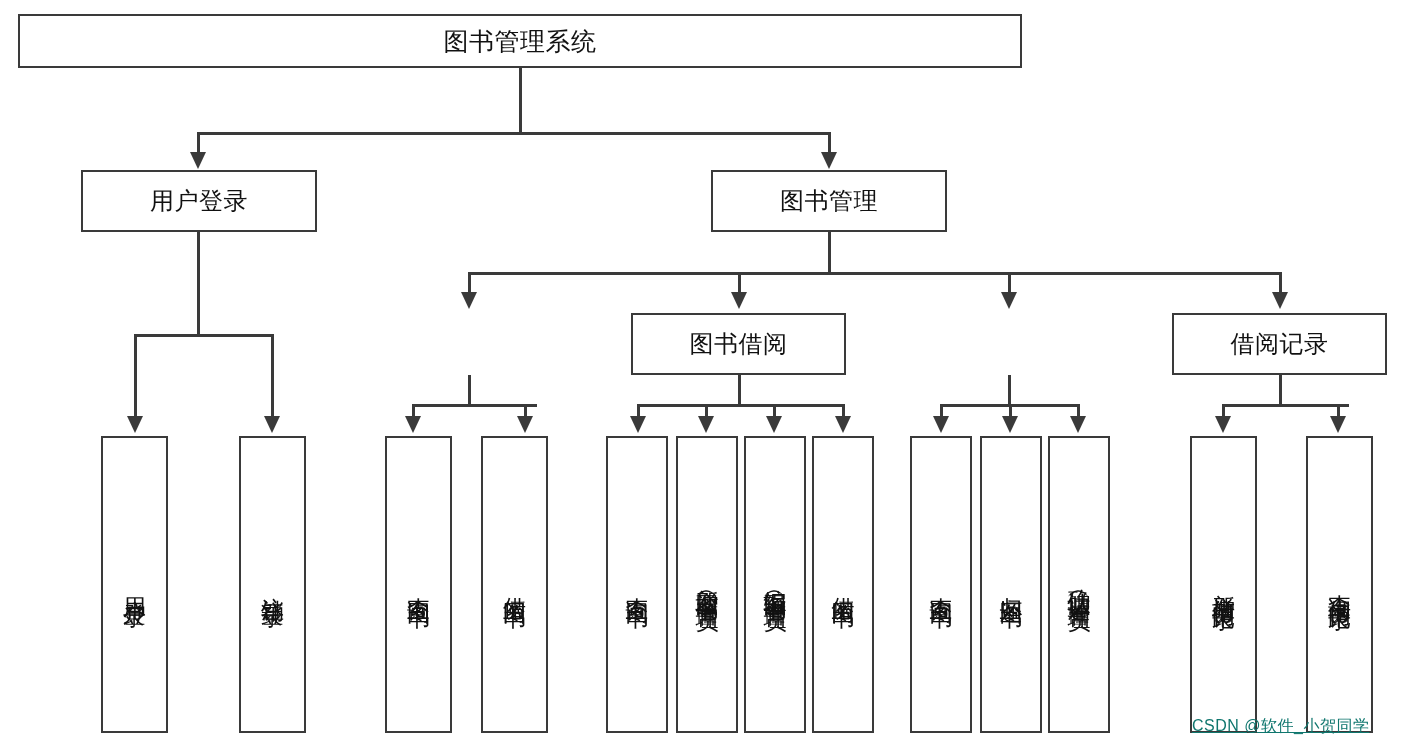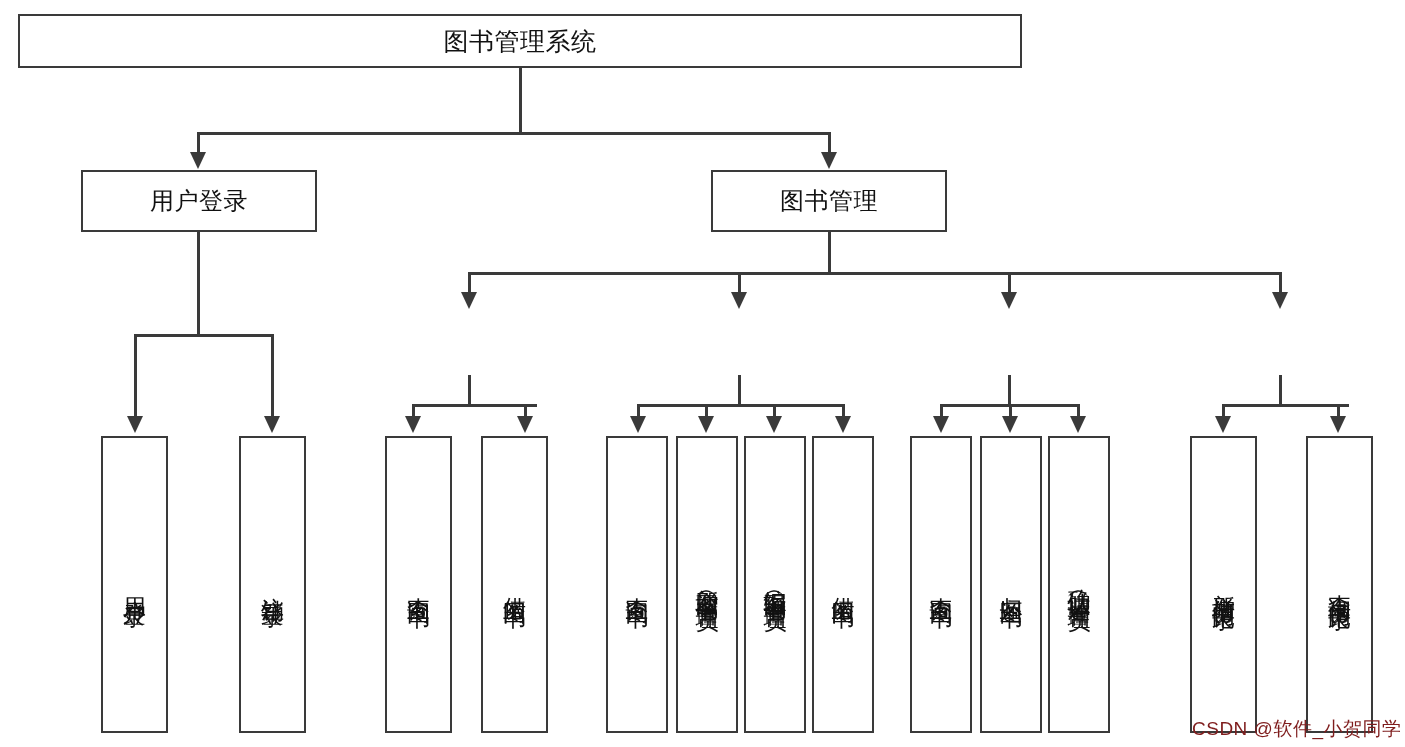--- a/index.html
+++ b/index.html
@@ -58,25 +58,26 @@
   .arrow{
     position:absolute;
     width:0;height:0;
     border-left:8px solid transparent;
     border-right:8px solid transparent;
     border-top:17px solid #3a3a3a;
   }
   
   #watermark{
     position:absolute;
-    font-size:19px;
-    color:#7f1d1d;
+    font-size:16px;
+    color:#0f766e;
     white-space:nowrap;
     letter-spacing:0.5px;
     pointer-events:none;
+    text-decoration:underline;
   }
 </style>
 </head>
 <body>
 
 <div id="canvas">
 
   <div class="node root h" style="left:18px; top:14px; width:1004px; height:54px;">
     <span class="lbl">图书管理系统</span>
   </div>
@@ -113,20 +114,26 @@
 
   <div class="ln v" style="left:738px; top:272px; width:3px; height:22px;"></div>
   <div class="arrow" style="left:731px; top:292px;"></div>
 
   <div class="ln v" style="left:1008px; top:272px; width:3px; height:22px;"></div>
   <div class="arrow" style="left:1001px; top:292px;"></div>
 
   <div class="ln v" style="left:1279px; top:272px; width:3px; height:22px;"></div>
   <div class="arrow" style="left:1272px; top:292px;"></div>
 
+  <div class="node h" style="left:631px; top:313px; width:215px; height:62px;">
+    <span class="lbl">图书借阅</span>
+  </div>
+  <div class="node h" style="left:1172px; top:313px; width:215px; height:62px;">
+    <span class="lbl">借阅记录</span>
+  </div>
 
   <div class="ln v" style="left:468px; top:375px; width:3px; height:32px;"></div>
   <div class="ln h" style="left:412px; top:404px; width:125px; height:3px;"></div>
   <div class="ln v" style="left:412px; top:404px; width:3px; height:14px;"></div>
   <div class="arrow" style="left:405px; top:416px;"></div>
   <div class="ln v" style="left:524px; top:404px; width:3px; height:14px;"></div>
   <div class="arrow" style="left:517px; top:416px;"></div>
 
   <div class="ln v" style="left:738px; top:375px; width:3px; height:32px;"></div>
   <div class="ln h" style="left:637px; top:404px; width:208px; height:3px;"></div>

